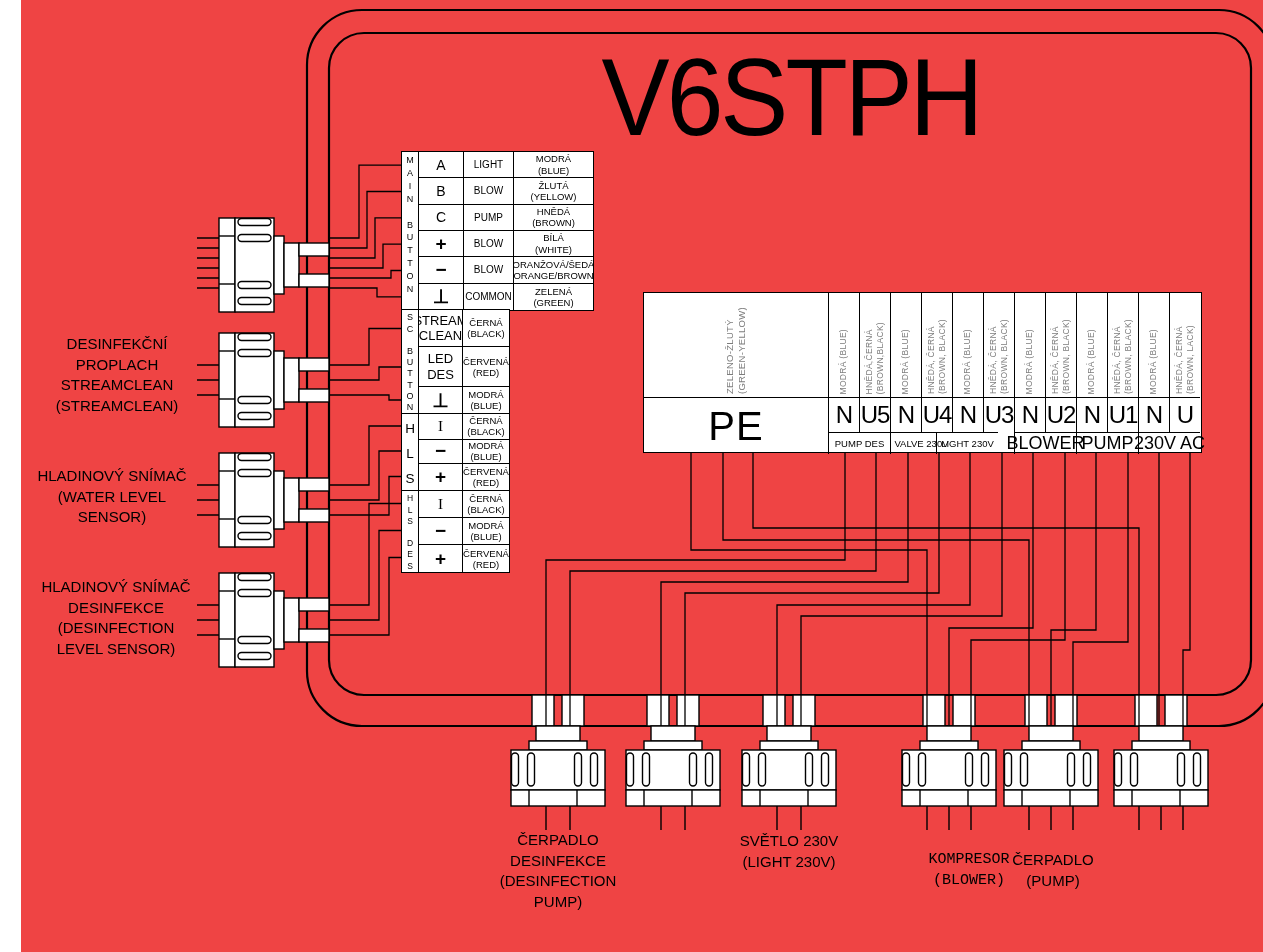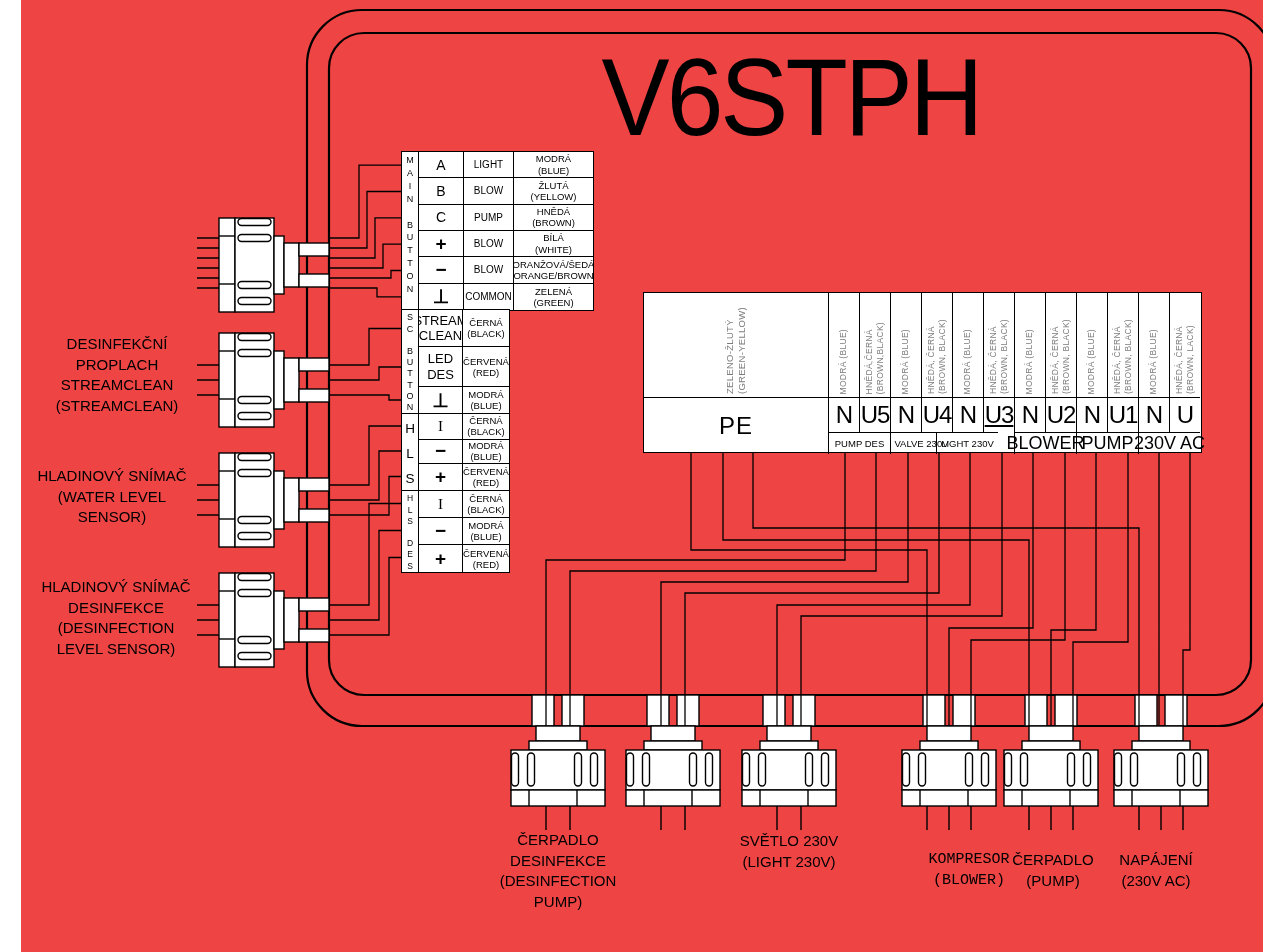--- a/index.html
+++ b/index.html
@@ -44,21 +44,21 @@
   
   .tblock { position:absolute; left:622px; top:292px; width:559px; height:161px; border:1.5px solid #000; background:#fff; }
   .tc-wire { position:absolute; top:0; height:104px; width:31px; border-left:1.5px solid #000; }
   .tc-term { position:absolute; top:104px; height:35px; width:31px; border-left:1.5px solid #000; border-top:1.5px solid #000;
              display:flex; align-items:center; justify-content:center; font-size:24px; letter-spacing:-1px; }
   .tc-grp { position:absolute; top:139px; height:22px; width:62px; border-left:1.5px solid #000; border-top:1.5px solid #000;
             display:flex; align-items:center; justify-content:center; font-size:18px; white-space:nowrap; }
   .tc-grp.sm { font-size:9.5px; }
   .pe-zone { position:absolute; left:0; top:0; width:184px; height:104px; }
   .pe-cell { position:absolute; left:0; top:104px; width:184px; height:57px; border-top:1.5px solid #000;
-             display:flex; align-items:center; justify-content:center; font-size:24px; letter-spacing:1px; }
+             display:flex; align-items:center; justify-content:center; font-size:40px; letter-spacing:1px; }
   .vlab { position:absolute; bottom:3px; left:50%; transform:translateX(-50%) rotate(180deg);
           writing-mode:vertical-rl; white-space:pre-line; font-size:8.5px; line-height:1.3;
           color:#7d7d7d; letter-spacing:0.3px; }
   .pe-zone .vlab { font-size:9.5px; }
 </style>
 </head>
 <body>
 
 <div id="stage">
 
@@ -186,22 +186,20 @@
   <div class="lbl pre" style="left:462px; top:830px; width:150px;">ČERPADLO
 DESINFEKCE
 (DESINFECTION
 PUMP)</div>
   <div class="lbl pre" style="left:693px; top:831px; width:150px;">SVĚTLO 230V
 (LIGHT 230V)</div>
   <div class="lbl pre" style="left:873px; top:850px; width:150px;font-family:Liberation Mono, monospace;">KOMPRESOR
 (BLOWER)</div>
   <div class="lbl pre" style="left:962px; top:850px; width:140px;">ČERPADLO
 (PUMP)</div>
-  <div class="lbl pre" style="left:1065px; top:850px; width:140px;">NAPÁJENÍ
-(230V AC)</div>
 
   <div class="legend">
 
     <div class="lg-sec lg-sec1">
       <div class="lg-group">M
 A
 I
 N
 
 B
@@ -342,21 +340,21 @@
     <div class="tc-wire" style="left:525px;">
         <span class="vlab">HNĚDÁ, ČERNÁ
 (BROWN, LACK)</span>
       </div>
 
     <div class="tc-term" style="left:184px;">N</div>
     <div class="tc-term" style="left:215px;text-align:center;">U5</div>
     <div class="tc-term" style="left:246px;">N</div>
     <div class="tc-term" style="left:277px;">U4</div>
     <div class="tc-term" style="left:308px;">N</div>
-    <div class="tc-term" style="left:339px;text-decoration:underline;">U3</div>
+    <div class="tc-term" style="left:339px;">U3</div>
     <div class="tc-term" style="left:370px;">N</div>
     <div class="tc-term" style="left:401px;">U2</div>
     <div class="tc-term" style="left:432px;">N</div>
     <div class="tc-term" style="left:463px;">U1</div>
     <div class="tc-term" style="left:494px;">N</div>
     <div class="tc-term" style="left:525px;">U</div>
 
     <div class="tc-grp sm" style="left:184px;">PUMP DES</div>
     <div class="tc-grp sm" style="left:246px;">VALVE 230V</div>
     <div class="tc-grp sm" style="left:292px;">LIGHT 230V</div>

